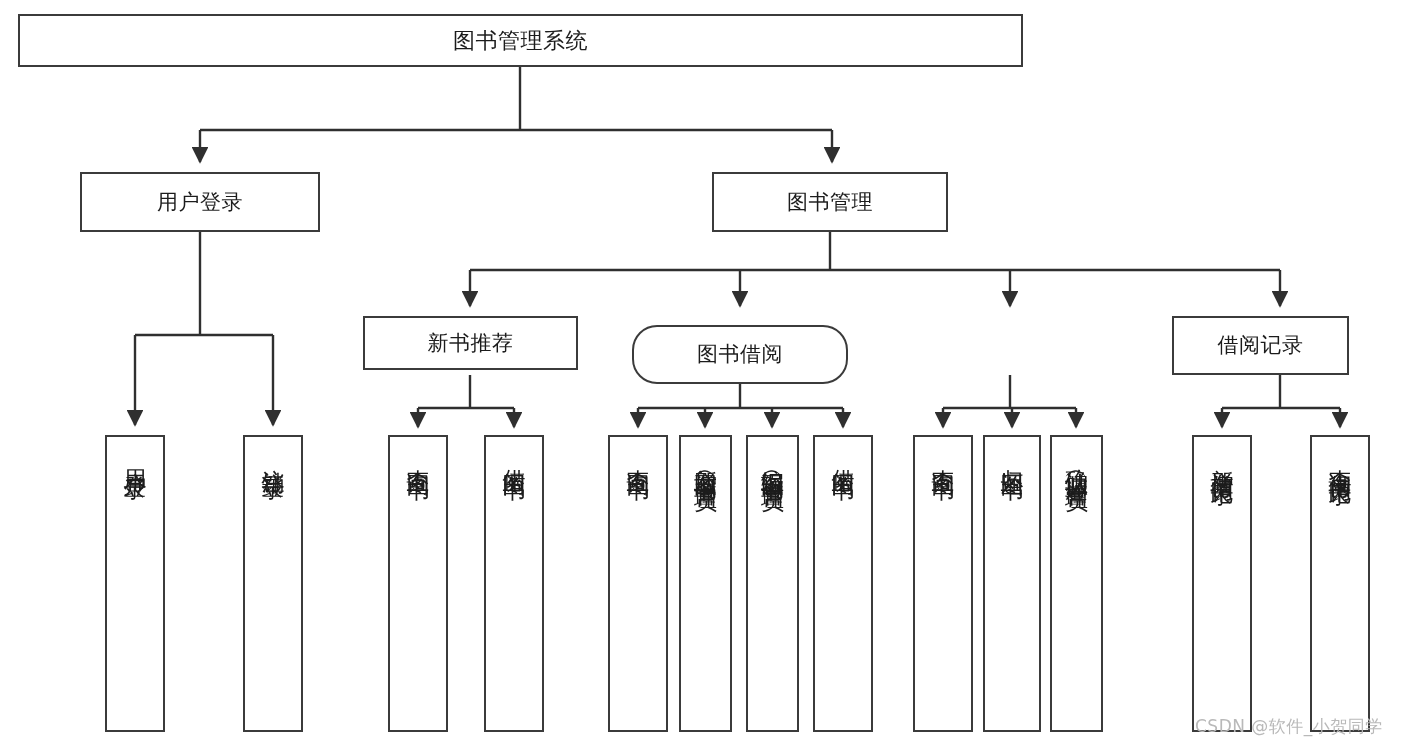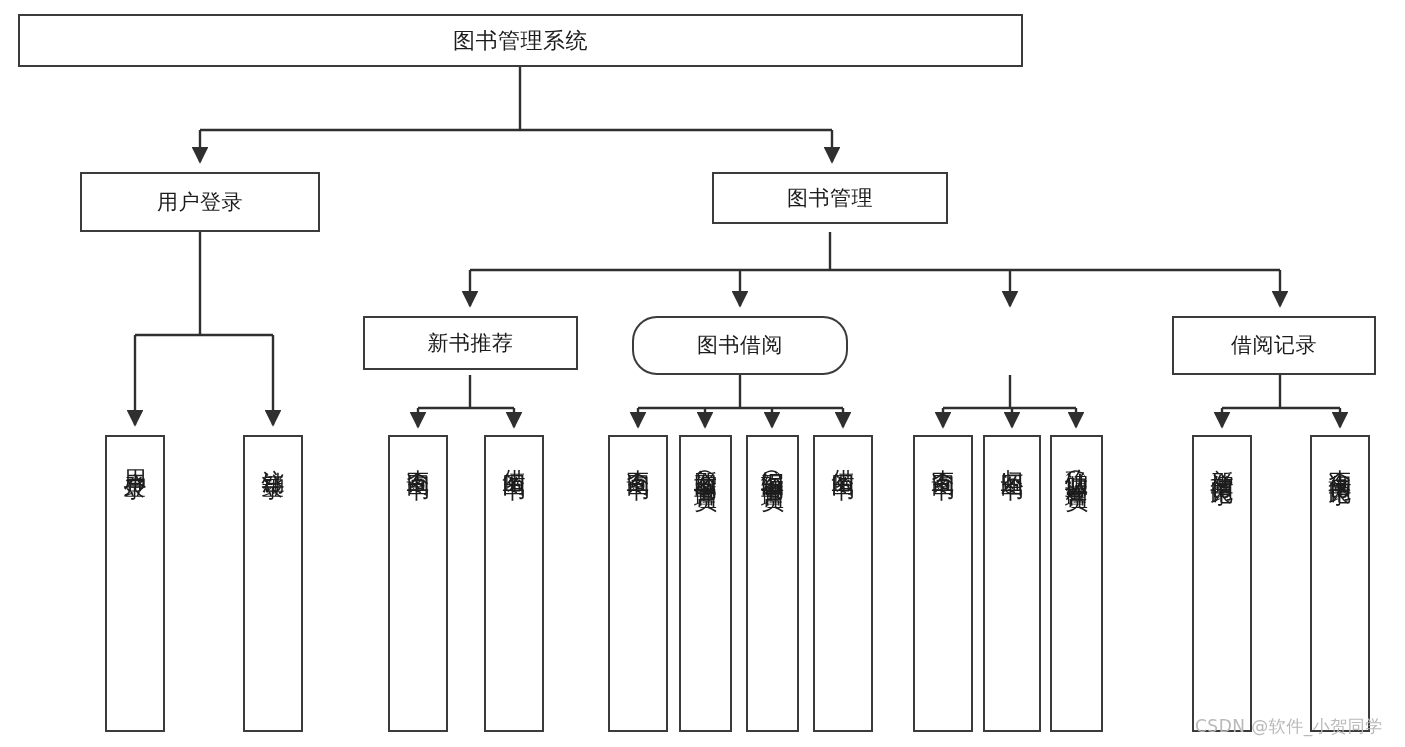--- a/index.html
+++ b/index.html
@@ -125,31 +125,31 @@
     </g>
   </svg>
 
   <div class="node horiz root" style="left:18px; top:14px; width:1005px; height:53px;">
     <span class="lbl">图书管理系统</span>
   </div>
 
   <div class="node horiz" style="left:80px; top:172px; width:240px; height:60px;">
     <span class="lbl">用户登录</span>
   </div>
-  <div class="node horiz" style="left:712px; top:172px; width:236px; height:52px;">
+  <div class="node horiz" style="left:712px; top:172px; width:236px; height:60px;">
     <span class="lbl">图书管理</span>
   </div>
 
   <div class="node horiz" style="left:363px; top:316px; width:215px; height:54px;">
     <span class="lbl">新书推荐</span>
   </div>
-  <div class="node horiz" style="left:632px; top:316px; width:216px; height:59px;border-radius:25px;">
+  <div class="node horiz" style="left:632px; top:325px; width:216px; height:59px;border-radius:25px;">
     <span class="lbl">图书借阅</span>
   </div>
-  <div class="node horiz" style="left:1172px; top:316px; width:204px; height:59px;">
+  <div class="node horiz" style="left:1172px; top:316px; width:177px; height:59px;">
     <span class="lbl">借阅记录</span>
   </div>
 
   <div class="node vert" style="left:105px; top:435px; width:60px; height:297px;">
     <span class="lbl">用户登录</span>
   </div>
   <div class="node vert" style="left:243px; top:435px; width:60px; height:297px;">
     <span class="lbl">注销登录</span>
   </div>
 

